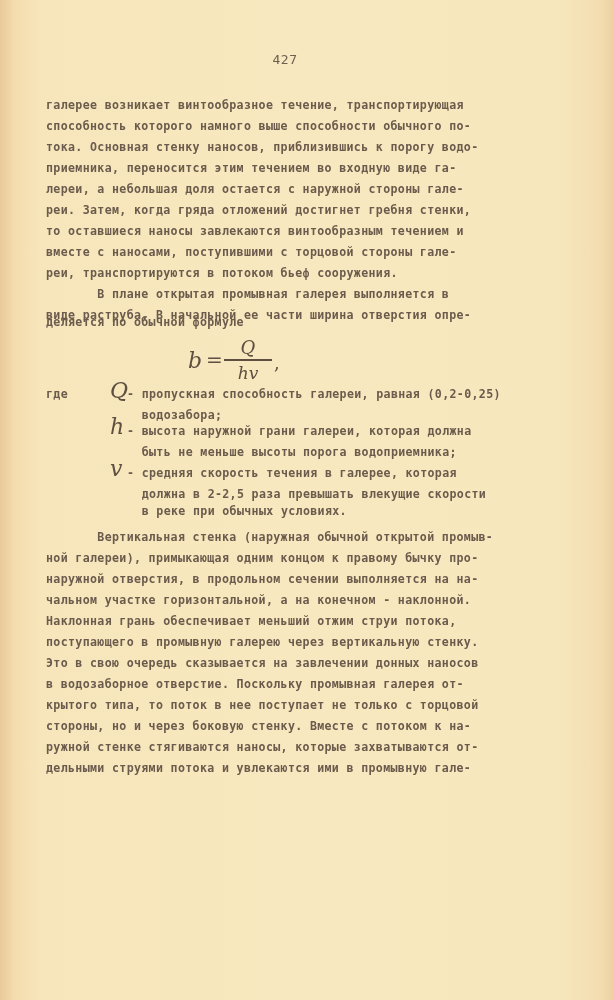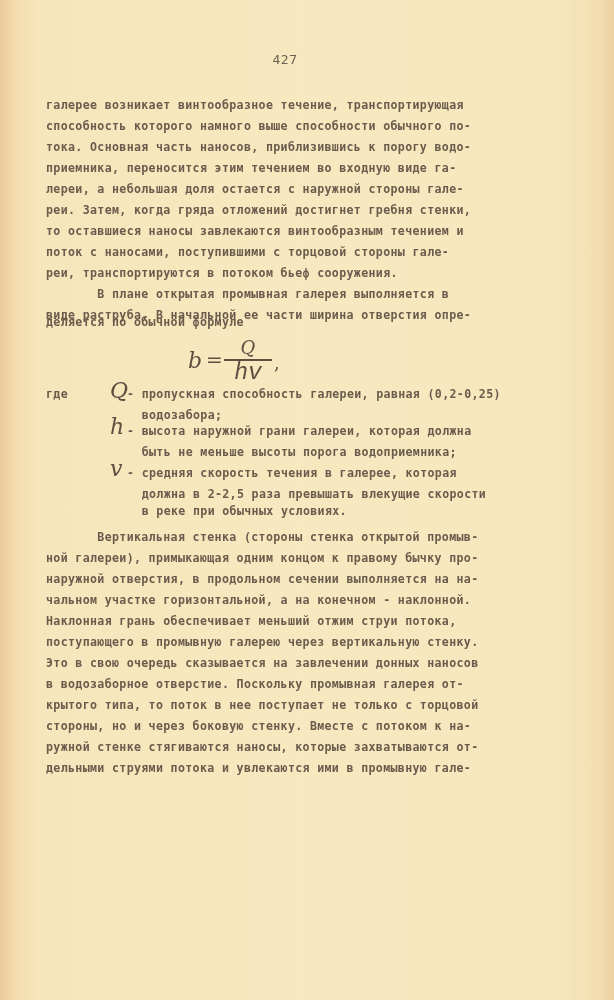--- a/index.html
+++ b/index.html
@@ -19,41 +19,41 @@
   }
   .formula {
     position:absolute; left:188px; top:338px; height:50px;
     font-family:"DejaVu Serif","Liberation Serif",serif; font-style:italic; color:#5e4f40;
   }
   .formula .lhs { position:absolute; left:0; top:10px; font-size:22px; }
   .formula .eq { position:absolute; left:18px; top:10px; font-size:20px; font-style:normal; }
   .formula .frac { position:absolute; left:36px; top:0; width:48px; text-align:center; }
   .formula .num { font-size:18px; line-height:20px; display:block; }
   .formula .bar { display:block; height:1.5px; background:#5e4f40; margin:1px 0 2px; }
-  .formula .den { font-size:23px; line-height:20px; display:block;font-family:Liberation Mono, monospace; }
+  .formula .den { font-size:17px; line-height:20px; display:block; }
   .formula .comma { position:absolute; left:86px; top:14px; font-size:18px; font-style:normal; }
   .sym {
     position:absolute; font-family:"DejaVu Serif","Liberation Serif",serif; font-style:italic;
     font-size:22px; color:#5e4f40;
   }
 </style>
 </head>
 <body>
 
 <div>
   <div class="page-num">427</div>
 
   <div class="text-line" style="top:98px">галерее возникает винтообразное течение, транспортирующая</div>
   <div class="text-line" style="top:119px">способность которого намного выше способности обычного по-</div>
-  <div class="text-line" style="top:140px">тока. Основная часть наносов, приблизившись к порогу водо-</div>
+  <div class="text-line" style="top:140px">тока. Основная стенку наносов, приблизившись к порогу водо-</div>
   <div class="text-line" style="top:161px">приемника, переносится этим течением во входную виде га-</div>
   <div class="text-line" style="top:182px">лереи, а небольшая доля остается с наружной стороны гале-</div>
   <div class="text-line" style="top:203px">реи. Затем, когда гряда отложений достигнет гребня стенки,</div>
   <div class="text-line" style="top:224px">то оставшиеся наносы завлекаются винтообразным течением и</div>
-  <div class="text-line" style="top:245px">поток с наносами, поступившими с торцовой стороны гале-</div>
+  <div class="text-line" style="top:245px">вместе с наносами, поступившими с торцовой стороны гале-</div>
   <div class="text-line" style="top:266px">реи, транспортируются в потоком бьеф сооружения.</div>
   <div class="text-line" style="top:287px">       В плане открытая промывная галерея выполняется в</div>
   <div class="text-line" style="top:308px">виде раструба. В начальной ее части ширина отверстия опре-</div>
   <div class="text-line" style="top:315px">деляется по обычной формуле</div>
 
   <div class="formula">
     <span class="lhs">b</span>
     <span class="eq">=</span>
     <span class="frac">
       <span class="num">Q</span>
@@ -71,21 +71,21 @@
 
   <span class="sym" style="top:414px; left:110px">h</span>
   <div class="text-line" style="top:424px; left:127px">- высота наружной грани галереи, которая должна</div>
   <div class="text-line" style="top:445px; left:127px">  быть не меньше высоты порога водоприемника;</div>
 
   <span class="sym" style="top:456px; left:110px">v</span>
   <div class="text-line" style="top:466px; left:127px">- средняя скорость течения в галерее, которая</div>
   <div class="text-line" style="top:487px; left:127px">  должна в 2-2,5 раза превышать влекущие скорости</div>
   <div class="text-line" style="top:504px; left:127px">  в реке при обычных условиях.</div>
 
-  <div class="text-line" style="top:530px">       Вертикальная стенка (стороны стенка открытой промыв-</div>
+  <div class="text-line" style="top:530px">       Вертикальная стенка (наружная обычной открытой промыв-</div>
   <div class="text-line" style="top:551px">ной галереи), примыкающая одним концом к правому бычку про-</div>
   <div class="text-line" style="top:572px">наружной отверстия, в продольном сечении выполняется на на-</div>
   <div class="text-line" style="top:593px">чальном участке горизонтальной, а на конечном - наклонной.</div>
   <div class="text-line" style="top:614px">Наклонная грань обеспечивает меньший отжим струи потока,</div>
   <div class="text-line" style="top:635px">поступающего в промывную галерею через вертикальную стенку.</div>
   <div class="text-line" style="top:656px">Это в свою очередь сказывается на завлечении донных наносов</div>
   <div class="text-line" style="top:677px">в водозаборное отверстие. Поскольку промывная галерея от-</div>
   <div class="text-line" style="top:698px">крытого типа, то поток в нее поступает не только с торцовой</div>
   <div class="text-line" style="top:719px">стороны, но и через боковую стенку. Вместе с потоком к на-</div>
   <div class="text-line" style="top:740px">ружной стенке стягиваются наносы, которые захватываются от-</div>

